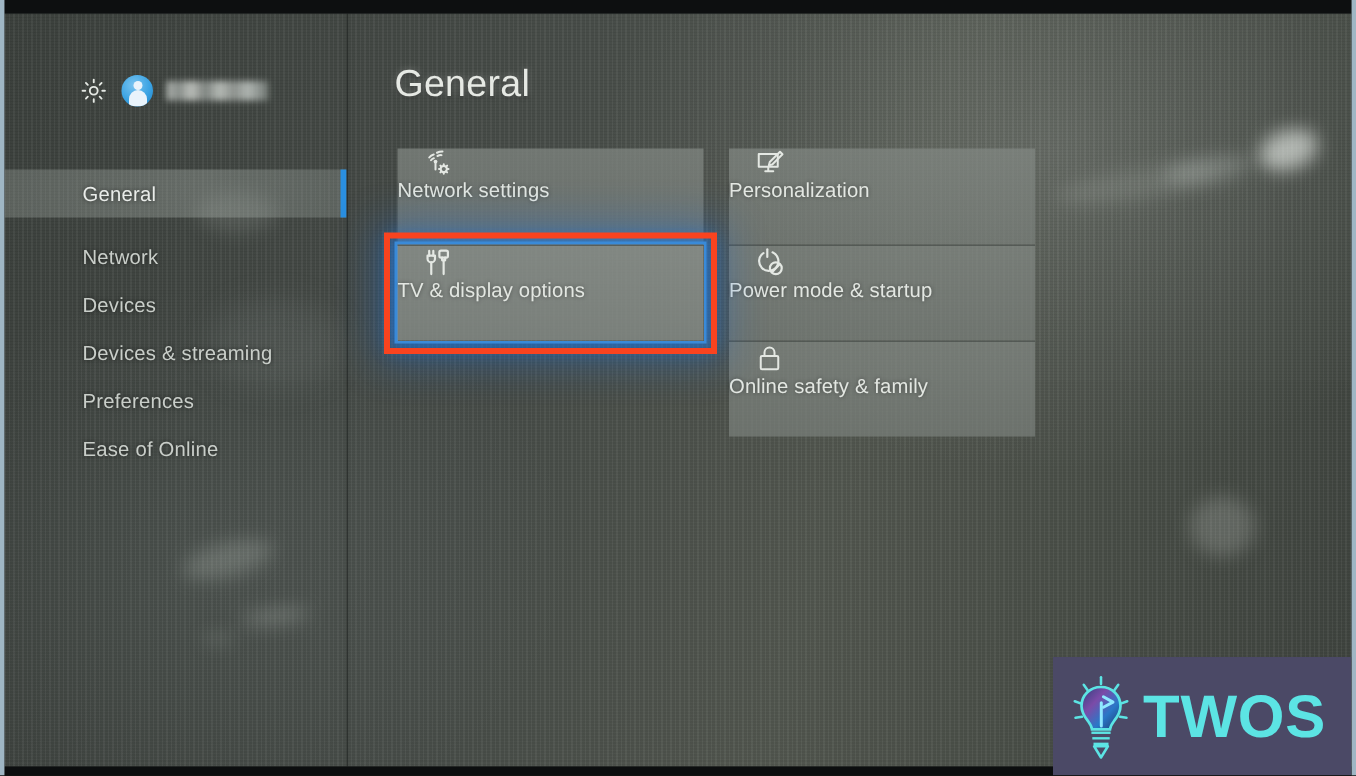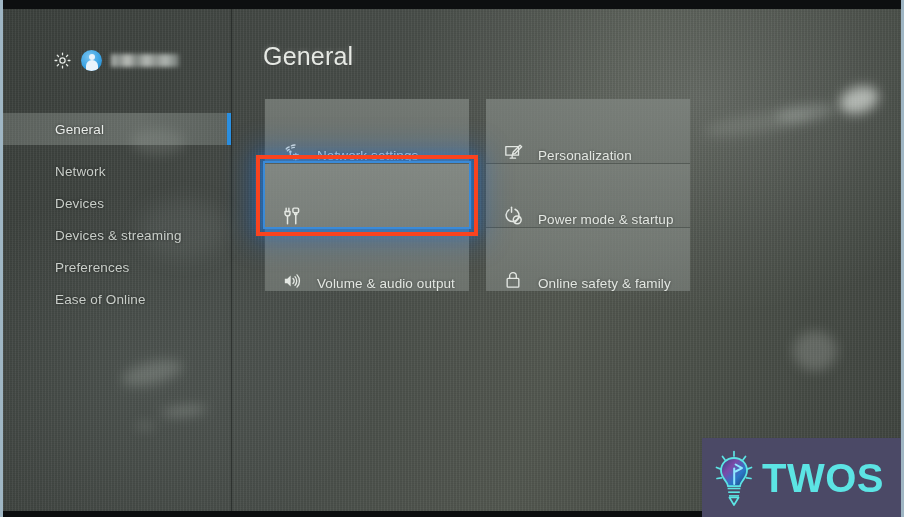--- a/index.html
+++ b/index.html
@@ -200,24 +200,25 @@
   }
   .tile-col {
     display: flex;
     flex-direction: column;
     width: 204px;
   }
   .tile {
     position: relative;
     height: 64px;
     display: flex;
-    align-items: flex-end;
+    align-items: flex-start;
     background: linear-gradient(180deg, rgba(130,136,131,0.72) 0%, rgba(122,128,123,0.70) 100%);
     color: #e3e7e2;
     box-sizing: border-box;
+    flex-direction: column;
   }
   .tile + .tile {
     border-top: 1px solid rgba(62,68,64,0.55);
   }
   .tile .tile-icon {
     width: 26px;
     margin-left: 14px;
     margin-right: 12px;
     display: flex;
     align-items: center;
@@ -387,36 +388,24 @@
                 <g class="ic" stroke-width="1.6">
                   <path d="M5.6 3.6v3.4M8.6 3.6v3.4"></path>
                   <path d="M4.4 7.0h5.4v2.2a2.7 2.7 0 0 1-2.7 2.7 2.7 2.7 0 0 1-2.7-2.7z"></path>
                   <path d="M7.1 11.9v8.5"></path>
                   <rect x="13.0" y="3.4" width="6.2" height="5.0" rx="1.2"></rect>
                   <path d="M15.0 8.4v2.0h2.2v-2.0"></path>
                   <path d="M16.1 10.4v10.0"></path>
                 </g>
               </svg>
             </span>
+            <span class="tile-label">TV &amp; display options</span>
             <span class="annotation-box"></span>
           </div>
 
-          <div class="tile">
-            <span class="tile-icon">
-              <svg width="22" height="20" viewBox="0 0 24 24">
-                <path class="icf" d="M3.4 9.2h3.0L10.4 5.4v13.2L6.4 14.8h-3.0z"></path>
-                <g class="ic" stroke-width="1.5">
-                  <path d="M13.2 9.0a4.4 4.4 0 0 1 0 6.0"></path>
-                  <path d="M15.6 6.8a7.6 7.6 0 0 1 0 10.4"></path>
-                  <path d="M18.0 4.6a10.8 10.8 0 0 1 0 14.8"></path>
-                </g>
-              </svg>
-            </span>
-            <span class="tile-label">Volume &amp; audio output</span>
-          </div>
 
         </div>
 
         <div class="tile-col">
 
           <div class="tile">
             <span class="tile-icon">
               <svg width="22" height="20" viewBox="0 0 24 24">
                 <g class="ic" stroke-width="1.6">
                   <path d="M3.4 4.4h15.2v10.2H3.4z"></path>

